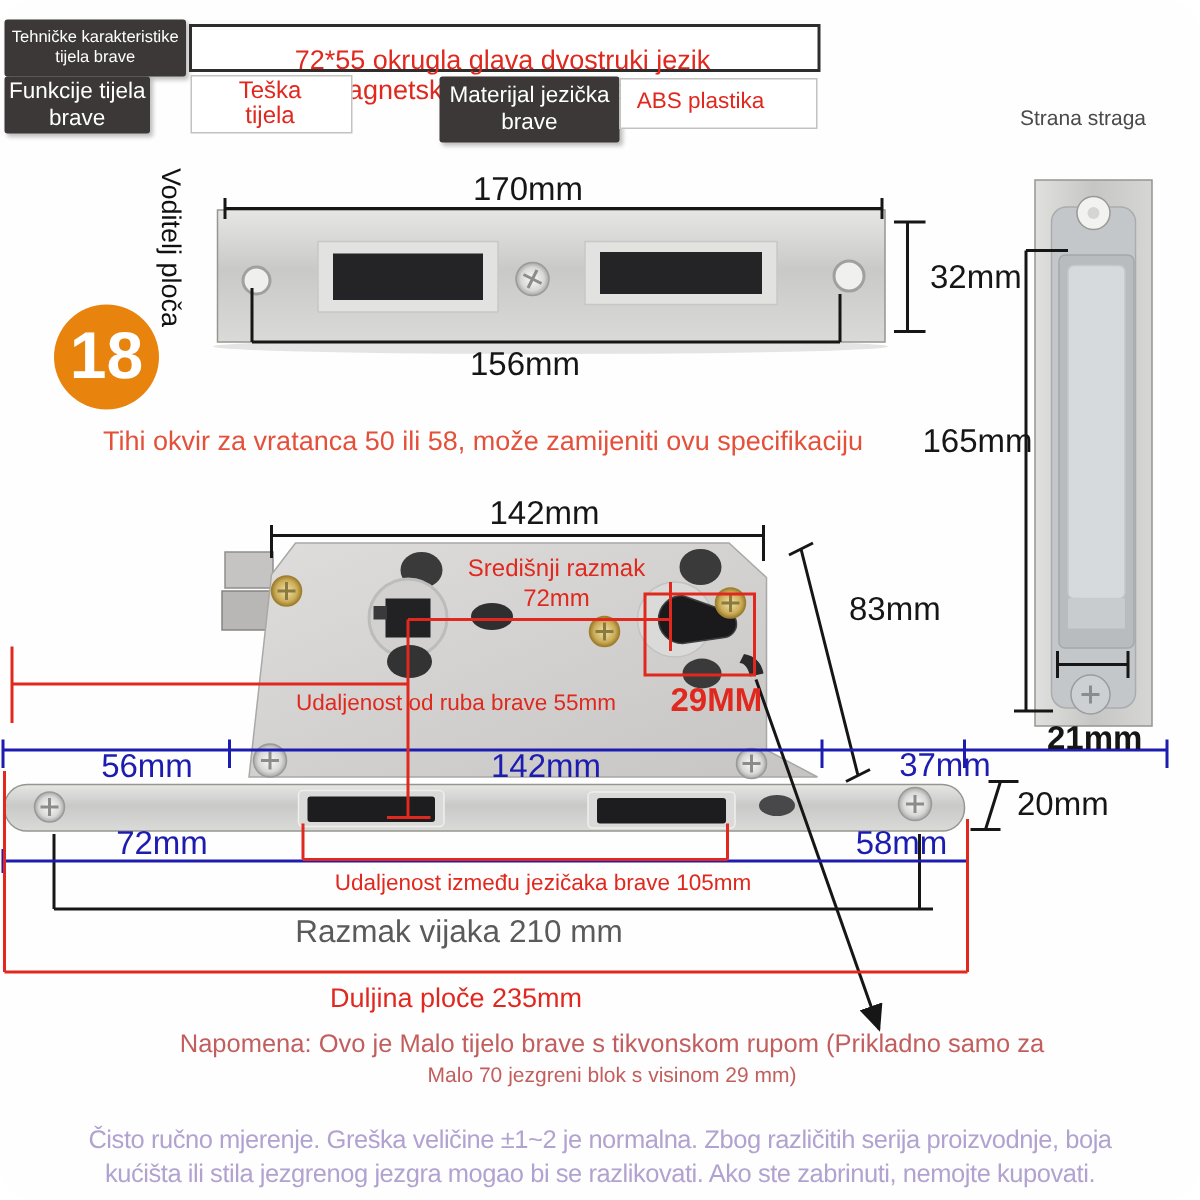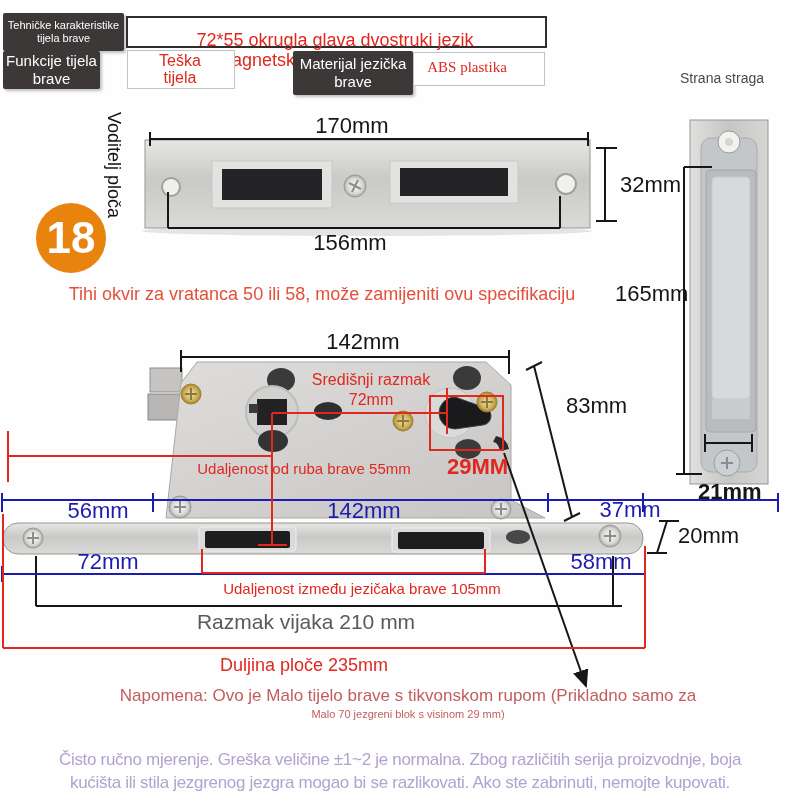--- a/index.html
+++ b/index.html
@@ -161,21 +161,21 @@
 
   <div class="darkbox" style="left:3px;top:51px;width:97px;height:38px;font-size:15px;line-height:1.2;">Funkcije tijela brave</div>
   <div class="whitebox" style="left:127px;top:50px;width:106px;height:37px;border:1px solid #c2c2c0;"></div>
   <div class="lbl dr" style="left:127px;top:52px;width:106px;text-align:center;font-size:16px;line-height:17px;">
     <span>Teška</span><br>
     <span>tijela</span>
   </div>
 
   <div class="darkbox" style="left:293px;top:51px;width:120px;height:44px;font-size:15px;line-height:1.2;">Materijal jezička brave</div>
   <div class="whitebox" style="left:413px;top:52px;width:130px;height:32px;border:1px solid #c2c2c0;"></div>
-  <div class="lbl dr" style="left:413px;top:60px;width:108px;text-align:center;font-size:15px;font-family:Liberation Serif, serif;">ABS plastika</div>
+  <div class="lbl dr" style="left:413px;top:60px;width:108px;text-align:center;font-size:15px;">ABS plastika</div>
 
   <div class="lbl" style="left:672px;top:71px;width:100px;text-align:center;font-size:14px;color:#4a4a4a;">Strana straga</div>
 
   <div id="badge">18</div>
   <div class="lbl vert" style="left:104px;top:112px;height:178px;font-size:18px;color:#111;">Voditelj ploča</div>
 
   <div class="lbl dk ctr" style="left:352px;top:114px;">170mm</div>
   <div class="lbl dk ctr" style="left:350px;top:231px;">156mm</div>
   <div class="lbl dk" style="left:620px;top:173px;">32mm</div>
 
@@ -198,17 +198,17 @@
   <div class="lbl db ctr" style="left:332px;top:499px;">142mm</div>
   <div class="lbl db ctr" style="left:598px;top:498px;">37mm</div>
   <div class="lbl db ctr" style="left:76px;top:550px;">72mm</div>
   <div class="lbl db ctr" style="left:569px;top:550px;">58mm</div>
 
   <div class="lbl dr ctr" style="left:362px;top:581px;font-size:15px;font-weight:500;">Udaljenost između jezičaka brave 105mm</div>
   <div class="lbl ctr" style="left:306px;top:611px;font-size:21px;color:var(--screw-note-gray);">Razmak vijaka 210 mm</div>
   <div class="lbl dr ctr" style="left:304px;top:656px;font-size:18px;font-weight:500;">Duljina ploče 235mm</div>
 
   <div class="lbl ctr" style="left:408px;top:687px;font-size:17px;color:var(--note-maroon);">Napomena: Ovo je Malo tijelo brave s tikvonskom rupom (Prikladno samo za</div>
-  <div class="lbl ctr" style="left:408px;top:709px;font-size:11px;color:var(--note-maroon);">Malo 70 jezgreni blok s visinom 29 mm)</div>
+  <div class="lbl ctr" style="left:408px;top:709px;font-size:14px;color:var(--note-maroon);">Malo 70 jezgreni blok s visinom 29 mm)</div>
   <div class="lbl ctr" style="left:400px;top:751px;font-size:17px;letter-spacing:-0.3px;color:var(--disclaimer-purple);">Čisto ručno mjerenje. Greška veličine ±1~2 je normalna. Zbog različitih serija proizvodnje, boja</div>
   <div class="lbl ctr" style="left:400px;top:774px;font-size:17px;letter-spacing:-0.3px;color:var(--disclaimer-purple);">kućišta ili stila jezgrenog jezgra mogao bi se razlikovati. Ako ste zabrinuti, nemojte kupovati.</div>
 
 </div>
 
 </body></html>

